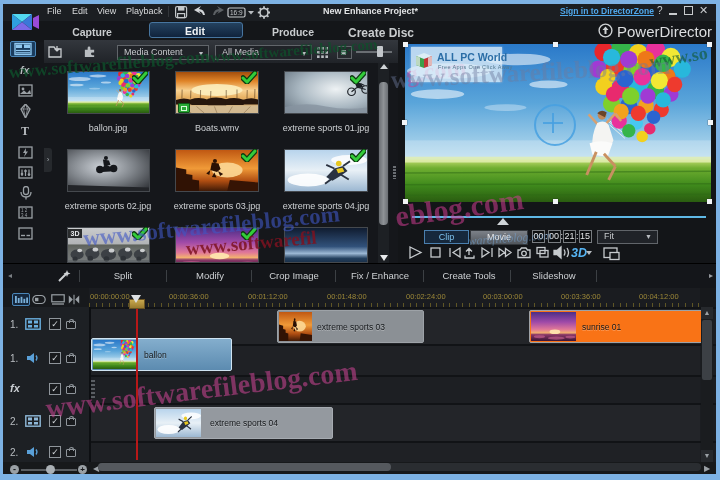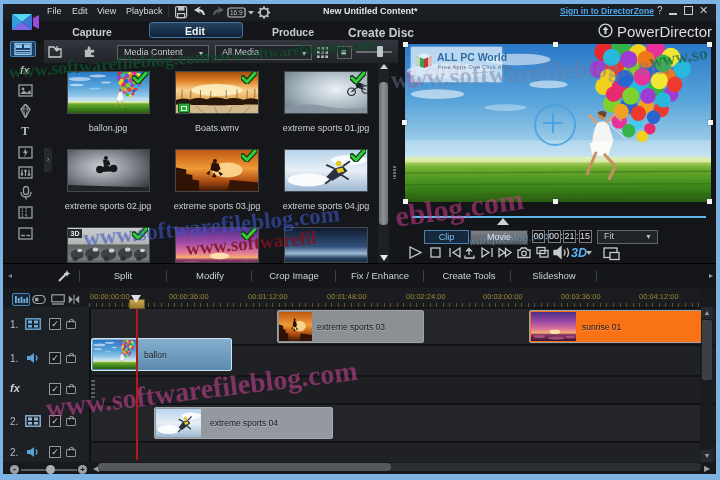--- a/index.html
+++ b/index.html
@@ -322,21 +322,21 @@
     <line x1="-6.2" y1="0" x2="-4" y2="0"></line>
             <line x1="6.2" y1="0" x2="4" y2="0"></line>
     <line x1="-4.4" y1="-4.4" x2="-2.9" y2="-2.9"></line>
             <line x1="4.4" y1="4.4" x2="2.9" y2="2.9"></line>
     <line x1="-4.4" y1="4.4" x2="-2.9" y2="2.9"></line>
             <line x1="4.4" y1="-4.4" x2="2.9" y2="-2.9"></line>
    </g>
   </g>
  </svg>
 </div>
-<div class="tx" style="left:323px;top:6px;font-size:9px;font-weight:bold;color:#e2e4e6;">New Untitled Content*</div>
+<div class="tx" style="left:323px;top:6px;font-size:9px;font-weight:bold;color:#e2e4e6;">New Enhance Project*</div>
 <div class="tx" style="left:560px;top:6px;font-size:8.5px;font-weight:bold;color:#4fa8ec;text-decoration:underline;">Sign in to DirectorZone</div>
 <div class="tx" style="left:657px;top:5px;font-size:10px;color:#c8cbcd;">?</div>
 <div class="ab" style="left:669px;top:13px;width:8px;height:1.5px;background:#c8cbcd;"></div>
 <div class="ab" style="left:684px;top:6px;width:7px;height:7px;border:1.5px solid #c8cbcd;"></div>
 <div class="tx" style="left:699px;top:4px;font-size:11px;color:#c8cbcd;">✕</div>
 
 <div class="ab" style="left:3px;top:21px;width:713px;height:21px;background:#141619;"></div>
 <div class="tx" style="left:92px;top:26px;transform:translateX(-50%);font-size:10.5px;font-weight:bold;color:#c9ccce;">Capture</div>
 <div class="ab" style="left:149px;top:22px;width:92px;height:14px;border:1px solid #47759f;border-radius:3px;background:linear-gradient(#24425f,#10233c);"></div>
 <div class="tx" style="left:195px;top:25px;transform:translateX(-50%);font-size:10.5px;font-weight:bold;color:#f2f4f6;">Edit</div>

